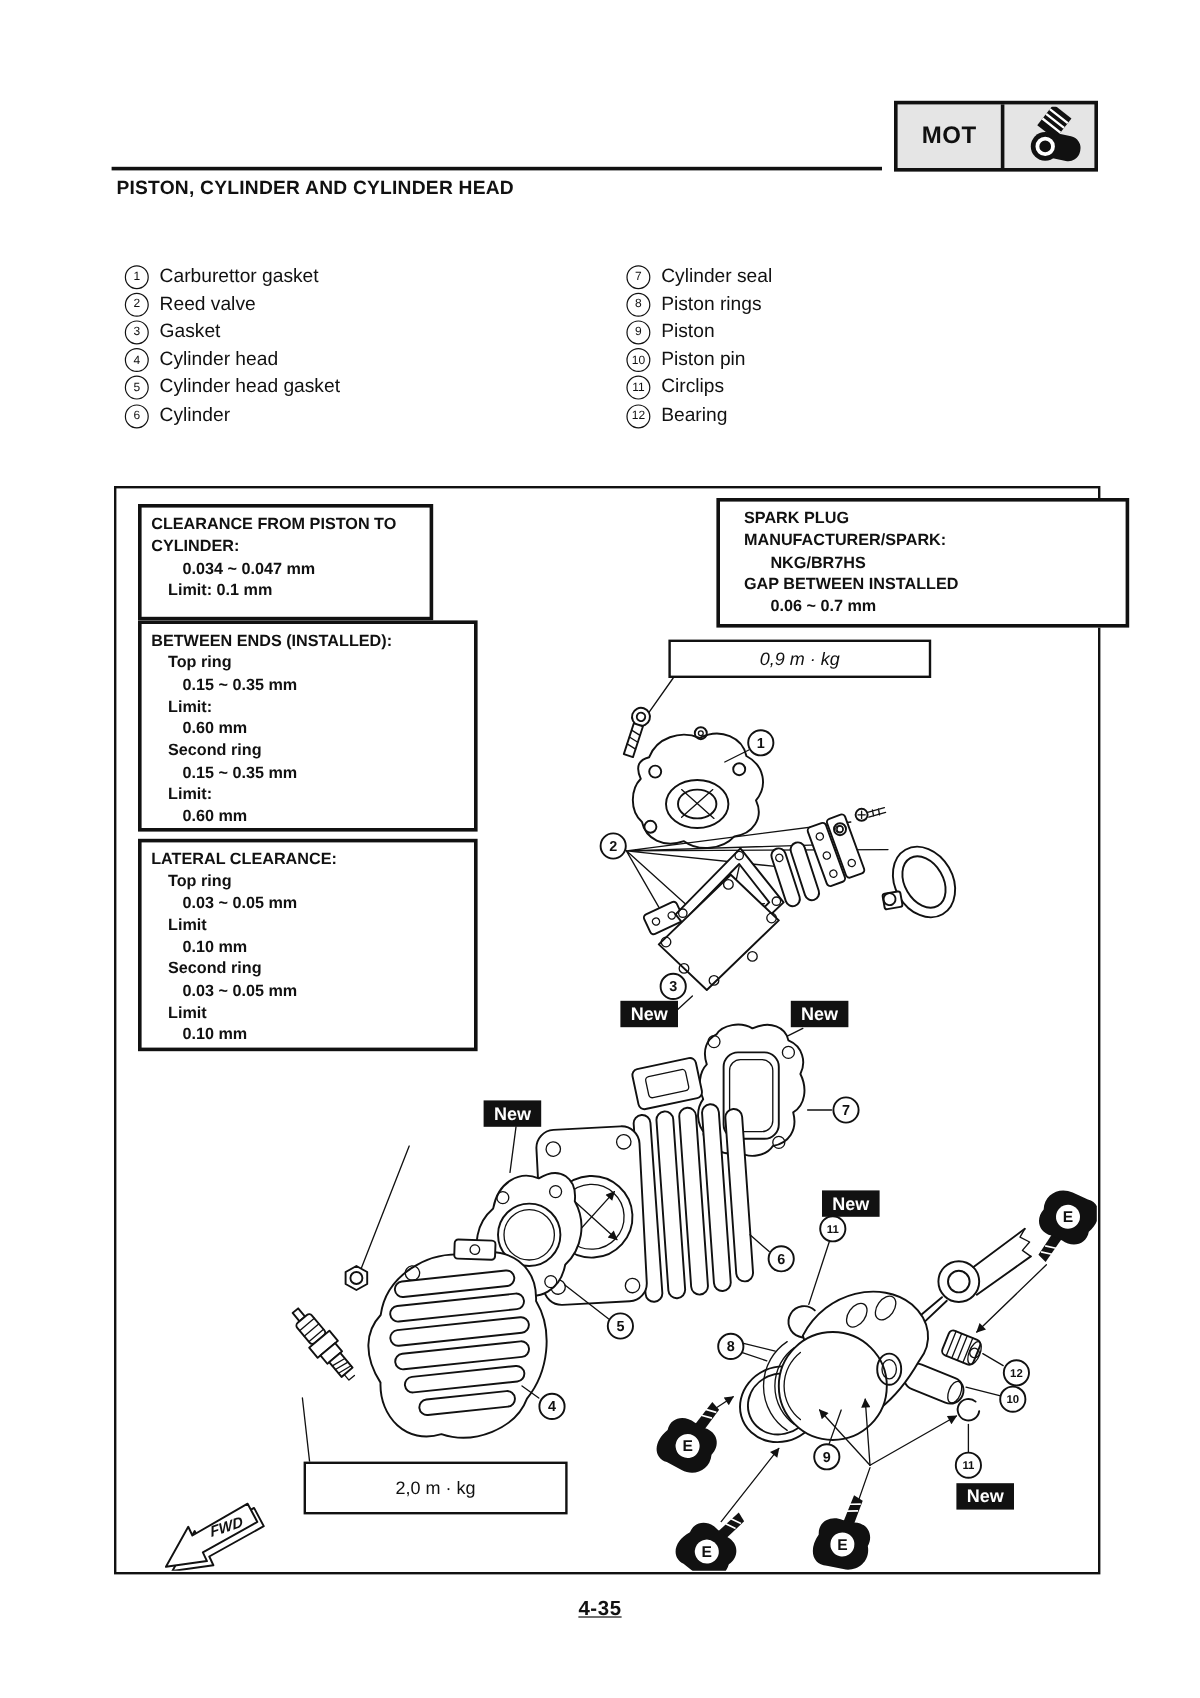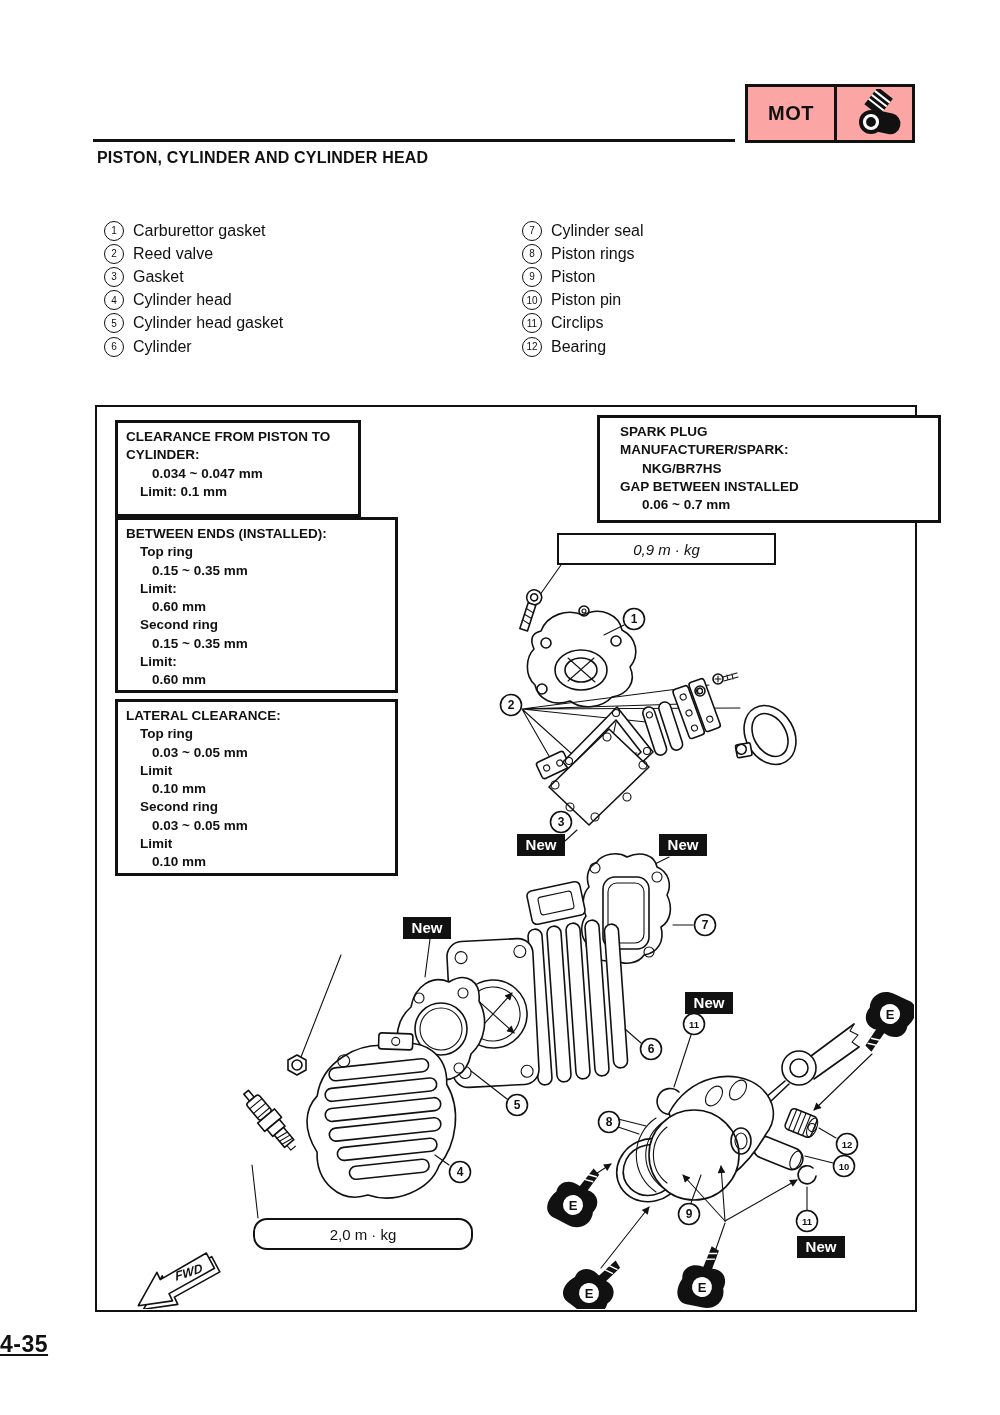--- a/index.html
+++ b/index.html
@@ -3,21 +3,21 @@
 <meta charset="utf-8">
 <style>
   html,body{margin:0;padding:0;background:#e8e8e8;}
   .page{position:relative;width:1000px;height:1415px;background:#ffffff;margin:0 auto;
         font-family:"Liberation Sans",sans-serif;color:#111;overflow:hidden;}
   .title{position:absolute;left:95px;top:105px;width:640px;text-align:center;
          font-size:22px;font-weight:bold;letter-spacing:.4px;white-space:nowrap;}
   .title-rule{position:absolute;left:93px;top:139px;width:642px;height:3px;background:#111;}
   .subtitle{position:absolute;left:97px;top:149px;font-size:16px;font-weight:bold;letter-spacing:.2px;}
   .mot-box{position:absolute;left:745px;top:84px;width:170px;height:59px;border:3px solid #111;
-           display:flex;box-sizing:border-box;background:#fca5a5;}
+           display:flex;box-sizing:border-box;background:#e5e5e5;}
   .mot-cell{width:86px;display:flex;align-items:center;justify-content:center;
             font-size:20px;font-weight:bold;border-right:3px solid #111;letter-spacing:.5px;}
   .mot-icon-cell{flex:1;display:flex;align-items:center;justify-content:center;}
   .parts-col{position:absolute;top:219px;}
   .parts-col.left{left:104px;} .parts-col.right{left:522px;}
   .part-row{display:flex;align-items:center;height:23.2px;font-size:16px;}
   .pnum{width:18px;height:18px;border:1.2px solid #111;border-radius:50%;flex:0 0 18px;
         display:flex;align-items:center;justify-content:center;font-size:10px;margin-right:9px;}
   .diagram-box{position:absolute;left:95px;top:405px;width:822px;height:907px;
                border:2.5px solid #111;box-sizing:border-box;background:#fff;}
@@ -27,23 +27,23 @@
   .sb1{left:18px;top:13px;width:246px;height:97px;}
   .sb2{left:18px;top:110px;width:283px;height:176px;}
   .sb3{left:18px;top:292px;width:283px;height:177px;}
   .sbspark{left:500px;top:8px;width:344px;height:108px;padding-left:20px;}
   .l0{padding-left:0;} .l1{padding-left:14px;} .l2{padding-left:26px;}
   .sbspark .l1{padding-left:22px;}
   .torque{position:absolute;border:2px solid #111;background:#fff;box-sizing:border-box;
           display:flex;align-items:center;justify-content:center;font-size:15px;}
   .t1{left:460px;top:126px;width:219px;height:32px;font-style:italic;}
   .t2{left:21px;top:515px;width:224px;height:33px;}
-  .t3{left:156px;top:811px;width:220px;height:32px;border-radius:14px;}
-  .page-number{position:absolute;left:0;right:0;top:1331px;text-align:left;
-               font-size:23px;font-weight:bold;letter-spacing:.5px;text-decoration:underline;}
+  .t3{left:156px;top:811px;width:220px;height:44px;}
+  .page-number{position:absolute;left:0;right:0;top:1331px;text-align:center;
+               font-size:17px;font-weight:bold;letter-spacing:.5px;text-decoration:underline;}
   
   .art .s{fill:none;stroke:#111;stroke-width:1.6;stroke-linejoin:round;stroke-linecap:round;}
   .art .thin{stroke-width:1.1;}
   .art .w{fill:#fff;stroke:#111;stroke-width:1.6;stroke-linejoin:round;}
   .art .b{fill:#111;stroke:none;}
   .art .wf{fill:#fff;stroke:none;}
   .art .wt{stroke:#fff;stroke-width:1.4;fill:none;}
   .art .co{font:600 12px "Liberation Sans",sans-serif;fill:#111;text-anchor:middle;}
   .art .co2{font-size:9.5px;}
   .art .newt{font:bold 15px "Liberation Sans",sans-serif;fill:#fff;text-anchor:middle;}

